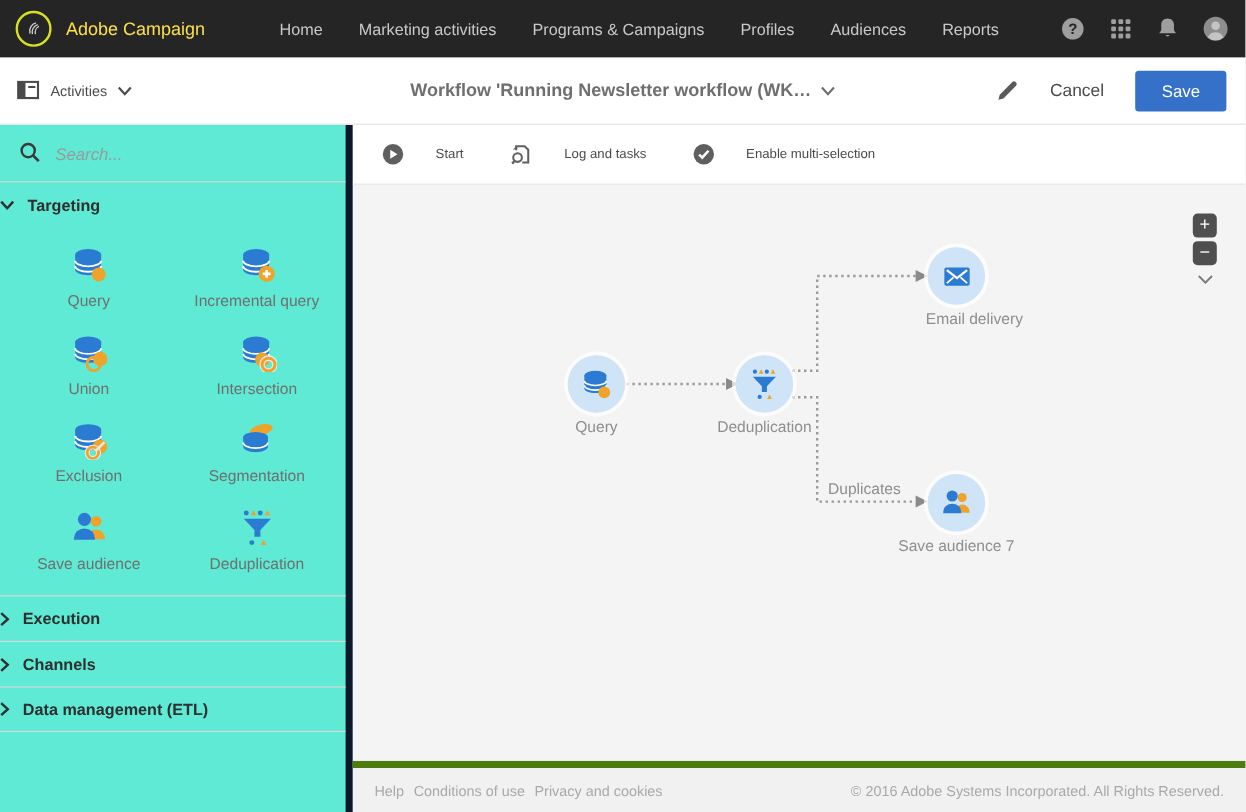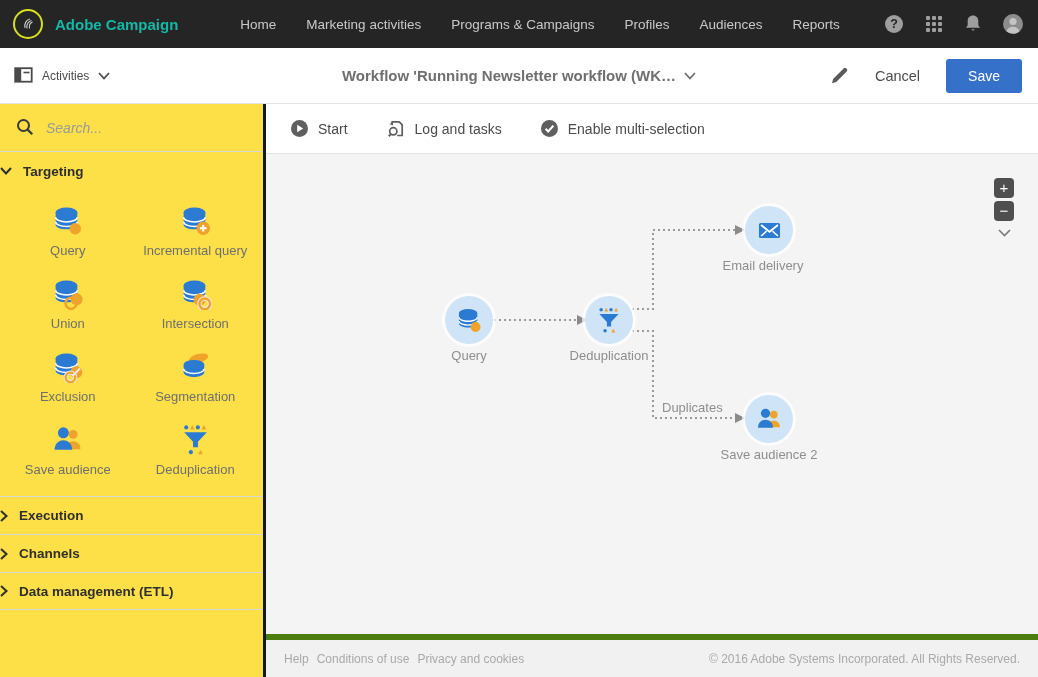--- a/index.html
+++ b/index.html
@@ -2,58 +2,58 @@
 <html><head>
 <meta charset="utf-8">
 <style>
   * { margin:0; padding:0; box-sizing:border-box; }
   html,body { width:1038px; height:677px; overflow:hidden; font-family:"Liberation Sans", sans-serif; background:#f4f4f4; }
 
   
   .topnav { height:48px; background:#252525; display:flex; align-items:center; }
   .logo { width:30px; height:30px; border:2px solid #d9e021; border-radius:50%; margin:0 12px 0 13px;
           display:flex; align-items:center; justify-content:center; flex:0 0 auto; cursor:pointer; }
-  .brand { color:#14b8a6; font-weight:bold; font-size:15px; margin-right:62px; white-space:nowrap;text-align:right; }
+  .brand { color:#fde047; font-weight:normal; font-size:15px; margin-right:62px; white-space:nowrap;text-align:right; }
   .topnav-items { display:flex; align-items:flex-end; gap:30px; }
   .topnav-item { color:#c9c9c9; font-size:13.5px; cursor:pointer; white-space:nowrap; }
   .topnav-icons { margin-left:auto; display:flex; align-items:center; gap:18px; padding-right:13px; }
   .topnav-icons > span { cursor:pointer; display:flex; }
 
   
   .header { height:56px; background:#ffffff; display:flex; align-items:center; position:relative; border-bottom:1px solid #e3e3e3; }
   .hdr-left { display:flex; align-items:center; gap:9px; padding-left:14px; cursor:pointer; }
   .hdr-left .lbl { font-size:12px; color:#4b4b4b; }
   .hdr-title { position:absolute; left:50%; transform:translateX(-50%); display:flex; align-items:center; gap:8px;
                font-size:15px; font-weight:bold; color:#6f6f6f; cursor:pointer; white-space:nowrap; }
   .hdr-right { margin-left:auto; display:flex; align-items:center; gap:26px; padding-right:16px; }
   .cancel { font-size:14.5px; color:#4b4b4b; cursor:pointer; }
   .save-btn { background:#3570c9; color:#fff; font-size:14px; border:none; border-radius:3px;
               padding:9px 22px; cursor:pointer; font-family:inherit; }
 
   
   .app-body { display:flex; height:573px; }
-  .sidebar { width:266px; background:#fde047; border-right:3px solid #0f172a; flex:0 0 auto; }
+  .sidebar { width:294px; background:#5eead4; border-right:6px solid #0f172a; flex:0 0 auto; }
   .search-row { height:48px; display:flex; align-items:center; gap:11px; padding:0 16px; border-bottom:1px solid #d6d6d6; }
   .search-row input { border:none; background:transparent; outline:none; font-style:italic; font-size:14px;
                       color:#555; width:170px; font-family:inherit; }
   .search-row input::placeholder { color:#9a9a9a; }
   .section-head { display:flex; align-items:center; gap:11px; height:38px;
                   font-size:13.5px; font-weight:bold; color:#2f2f2f; cursor:pointer; }
   .section-head.bordered { border-top:1px solid #d6d6d6; }
   .sidebar .last { border-bottom:1px solid #d6d6d6; }
   .tg-grid { display:grid; grid-template-columns:1fr 1fr; padding:4px 4px 10px 4px; }
   .tg-item { height:73px; display:flex; flex-direction:column; align-items:center; justify-content:center; cursor:pointer; }
   .tg-item .lab { font-size:13px; color:#6f6f6f; margin-top:6px; text-align:center; }
 
   
   .main { flex:1; display:flex; flex-direction:column; min-width:0; }
   .canvas-toolbar { height:50px; background:#ffffff; display:flex; align-items:center; gap:38px;
                     padding-left:24px; border-bottom:1px solid #e3e3e3; }
   .tool-item { display:flex; align-items:center; gap:9px; cursor:pointer; }
-  .tool-item .lab { font-size:14px; color:#4b4b4b; }
+  .tool-item .lab { font-size:11px; color:#4b4b4b;margin-left:17px; }
 
   .canvas { position:relative; flex:1; background:#f4f4f4; overflow:hidden; }
   .edges { position:absolute; left:0; top:0; }
   .node { position:absolute; width:48px; height:48px; border-radius:50%; background:#cfe4f7;
           box-shadow:0 0 0 3px rgba(255,255,255,0.7); display:flex; align-items:center; justify-content:center; cursor:pointer; }
   .node-label { position:absolute; width:100px; text-align:center; font-size:13px; color:#8e8e8e; line-height:1.2; }
 
   .zoom-ctrl { position:absolute; top:24px; right:24px; display:flex; flex-direction:column; align-items:center; gap:3px; }
   .zoom-btn { width:20px; height:20px; background:#4f4f4f; color:#fff; border:none; border-radius:4px;
               font-size:15px; line-height:18px; cursor:pointer; display:flex; align-items:center; justify-content:center;
@@ -345,28 +345,28 @@
             <use href="#i-funnel"></use>
           </svg>
       </div>
       <div class="node-label" style="left:293px; top:194px;">Deduplication</div>
 
       <div class="node" style="left:479px; top:52px;">
         <svg width="27" height="27" viewBox="0 0 32 32">
             <use href="#i-mail"></use>
           </svg>
       </div>
-      <div class="node-label" style="left:447px; top:104px;">Email delivery</div>
+      <div class="node-label" style="left:468px; top:104px;">Email delivery</div>
 
       <div class="node" style="left:479px; top:241px;">
         <svg width="28" height="28" viewBox="0 0 32 32">
             <use href="#i-people"></use>
           </svg>
       </div>
-      <div class="node-label" style="left:453px; top:293px;">Save audience 2</div>
+      <div class="node-label" style="left:453px; top:293px;">Save audience 7</div>
 
       <div class="zoom-ctrl">
         <button class="zoom-btn">+</button>
         <button class="zoom-btn">−</button>
         <span class="zoom-chev">
           <svg width="13" height="8" viewBox="0 0 13 8">
             <polyline points="1,1 6.5,6.5 12,1" fill="none" stroke="#7a7a7a" stroke-width="1.6"></polyline>
           </svg>
         </span>
       </div>

